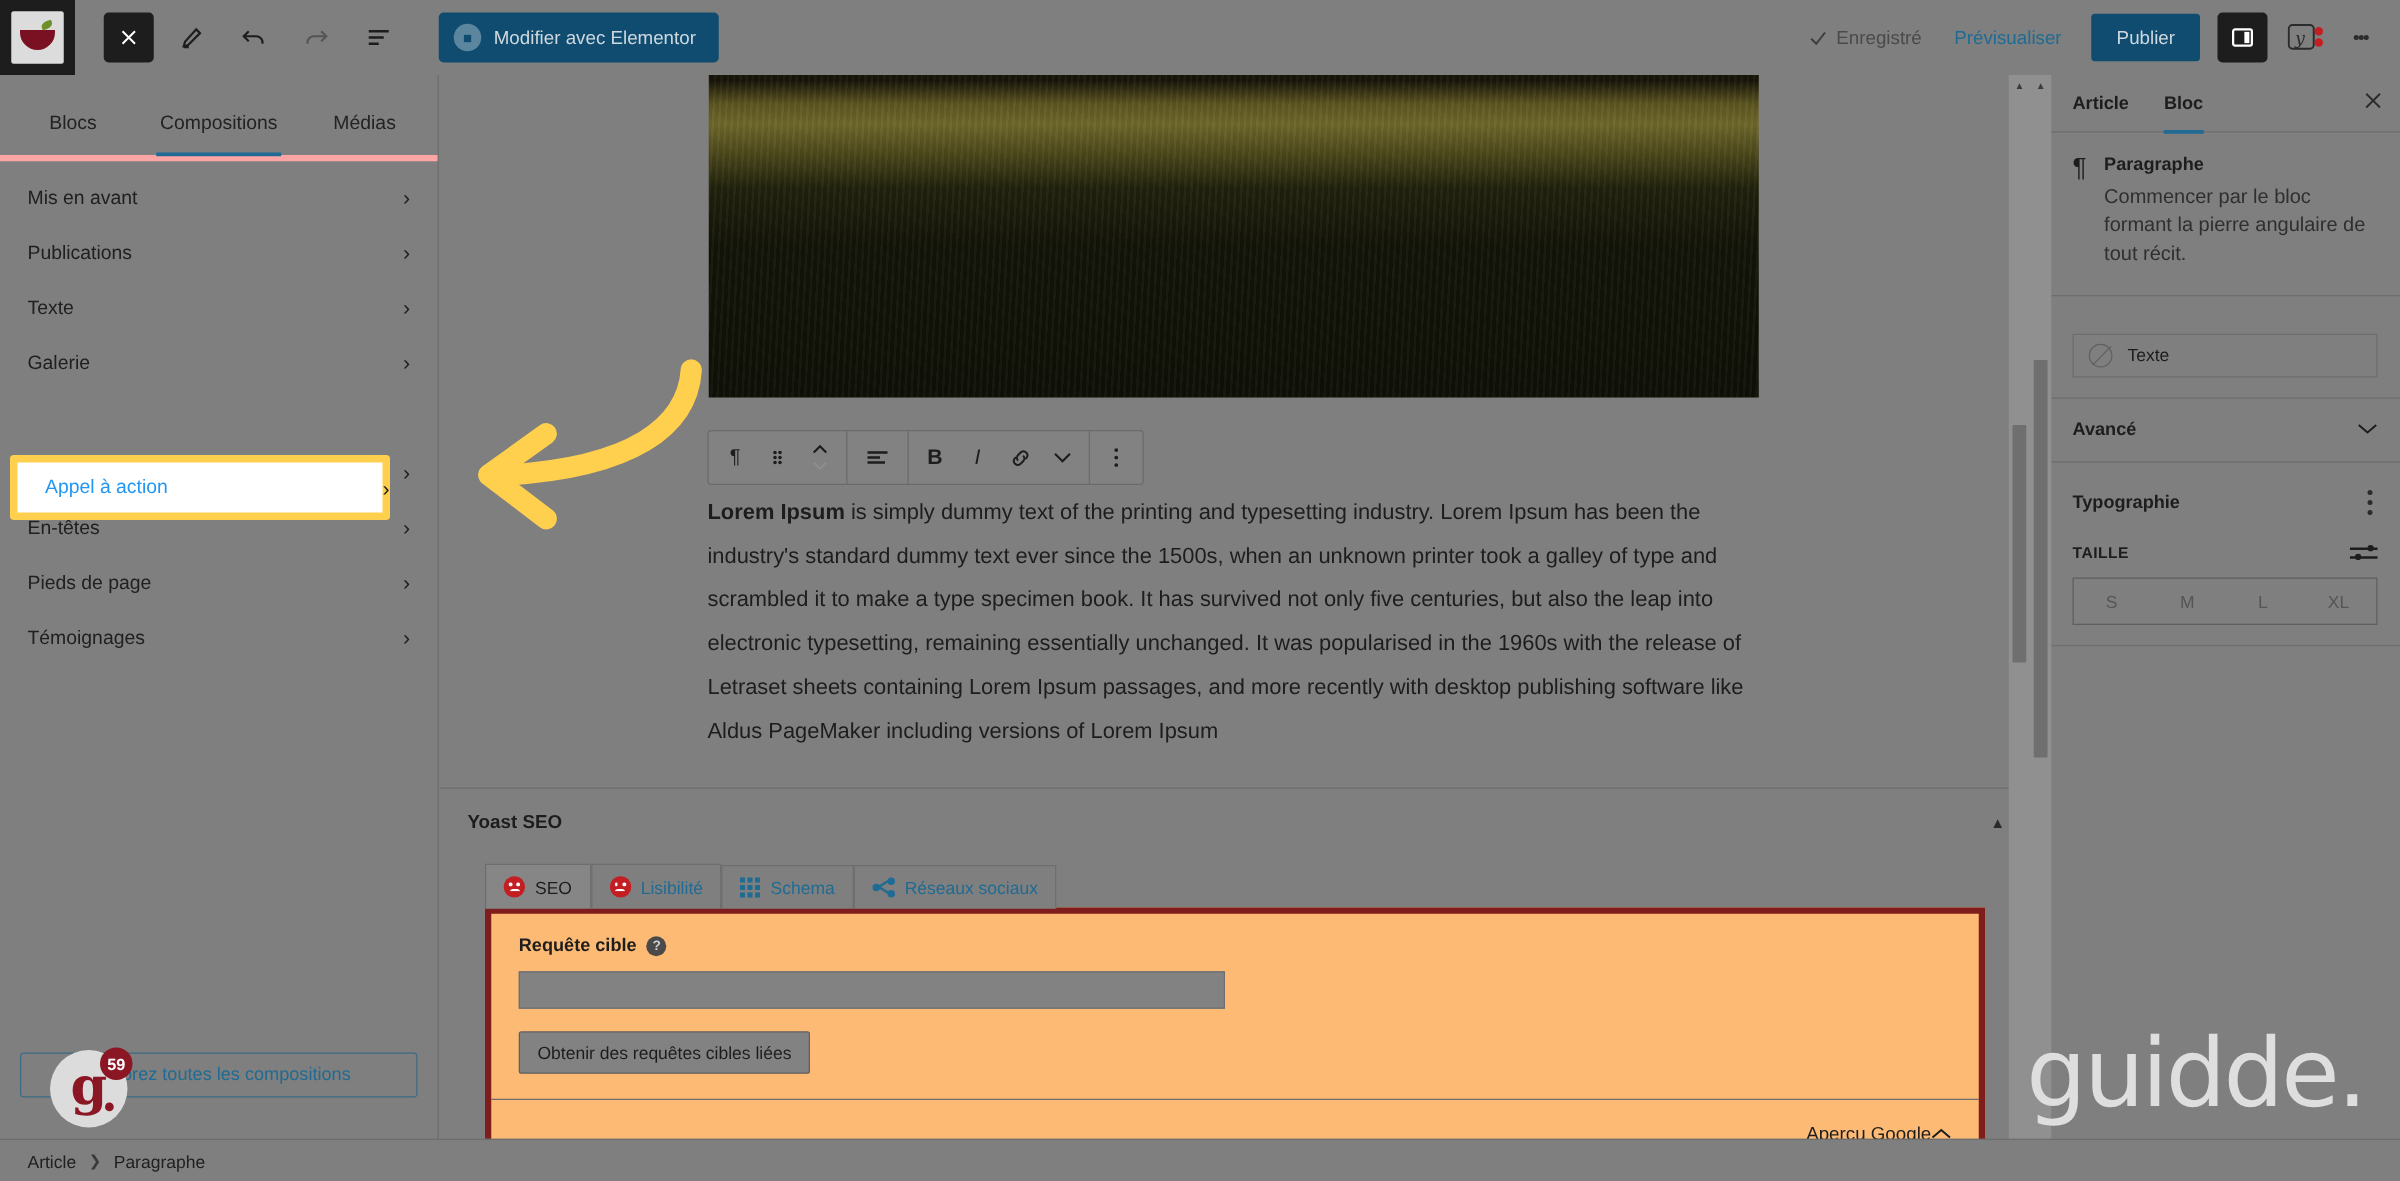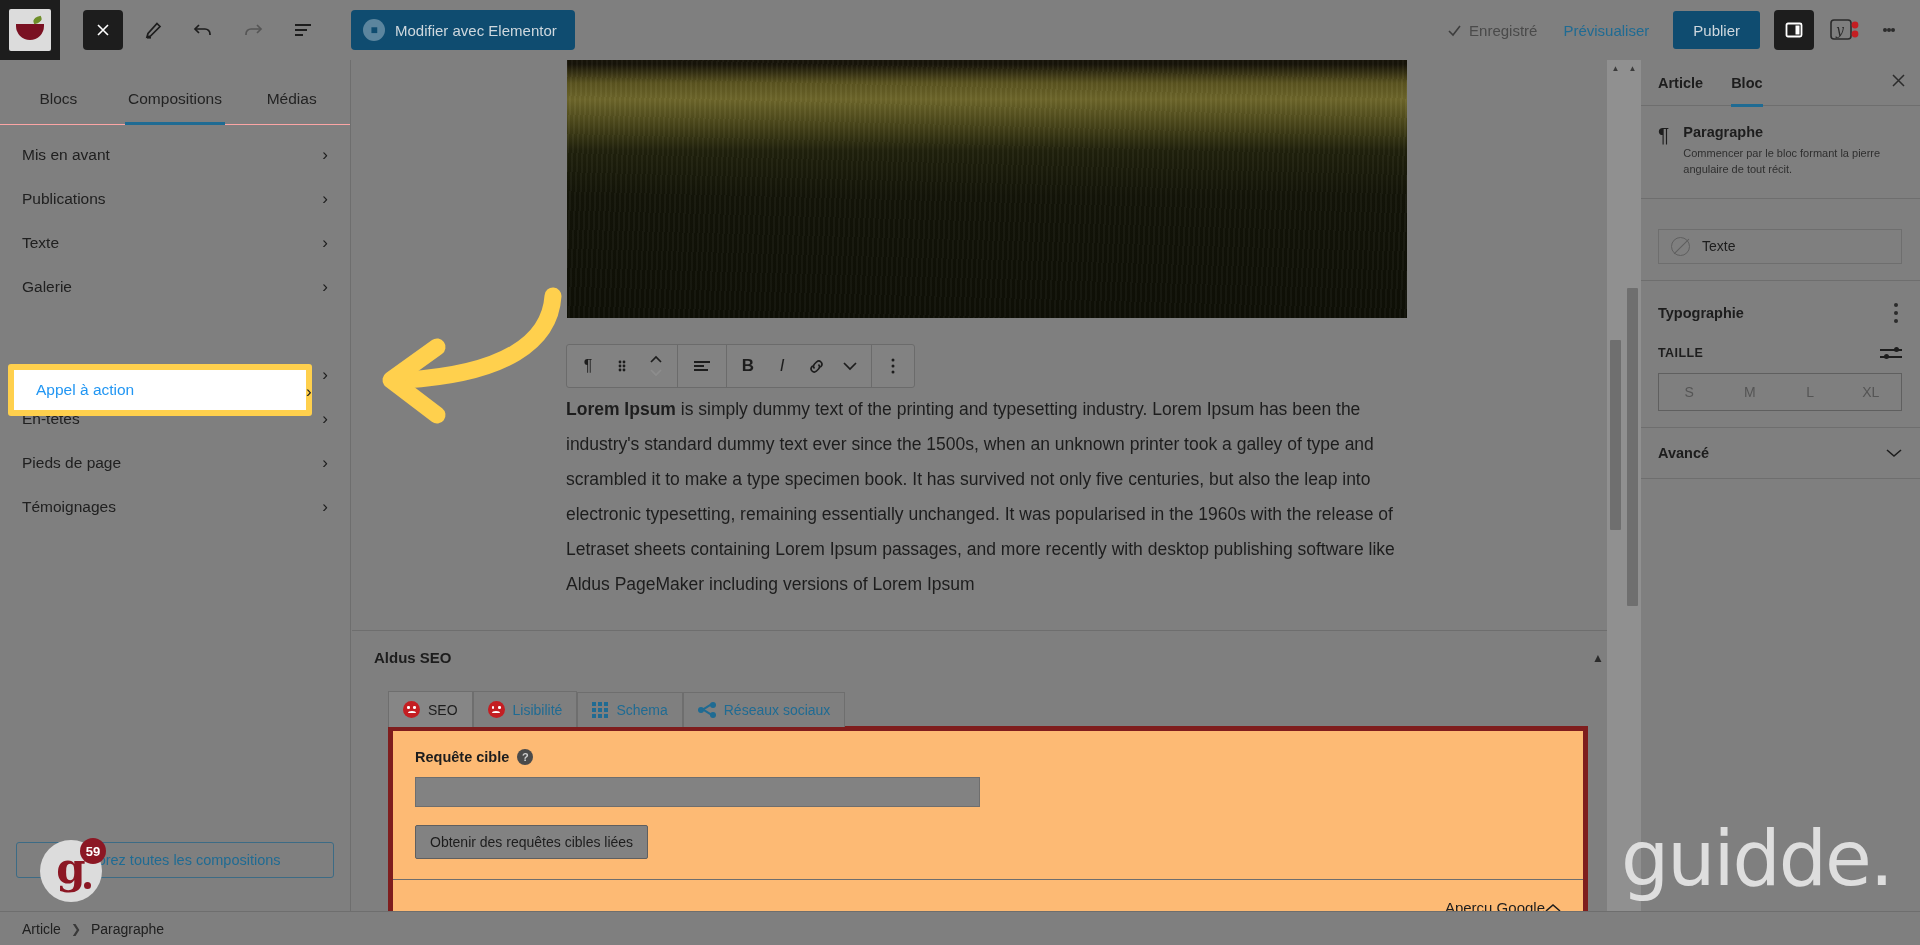--- a/index.html
+++ b/index.html
@@ -92,21 +92,21 @@
   .search-box {
     height: 48px; background: #858585; border: 1px solid #8d8d8d; border-radius: 3px;
     display: flex; align-items: center; padding: 0 14px;
   }
   .search-box input {
     flex: 1; background: transparent; border: none; outline: none;
     font-size: 16px; color: #3a3a3a; font-family: inherit;
   }
   .search-box input::placeholder { color: #565656; }
   .tabs {
-    display: flex; margin-top: 16px; border-bottom: 1px solid #fca5a5;
+    display: flex; margin-top: 16px; border-bottom: 5px solid #fca5a5;
   }
   .tab {
     flex: 1; text-align: center; padding: 14px 0 16px 0;
     font-size: 15.5px; color: #232323; cursor: pointer; position: relative;
   }
   .tab.active::after {
     content: ""; position: absolute; left: 50%; transform: translateX(-50%);
     bottom: -1px; width: 100px; height: 3px; background: #1f6b93;
   }
   .cat-list { padding-top: 8px; }
@@ -259,21 +259,21 @@
     font-size: 14.5px; color: #1d1d1d; font-weight: bold; margin-right: 28px;
     height: 46px; display: flex; align-items: center; cursor: pointer; position: relative;
   }
   .st-tab.active::after {
     content:""; position:absolute; left:0; right:0; bottom:-1px; height:3px; background:#1f6b93;
   }
   .st-close { margin-left: auto; margin-right: 14px; font-size: 18px; color: #2b2b2b; cursor: pointer; }
   .blockinfo { display: flex; gap: 14px; padding: 18px 18px 20px 18px; border-bottom: 1px solid #6e6e6e; }
   .pilcrow { font-size: 21px; color: #1d1d1d; line-height: 1; }
   .bi-title { font-size: 14.5px; font-weight: bold; color: #1d1d1d; margin-bottom: 6px; }
-  .bi-desc { font-size: 11px; color: #2f2f2f; line-height: 1.45; }
+  .bi-desc { font-size: 16px; color: #2f2f2f; line-height: 1.45; }
   .sect {
     padding: 16px 18px; border-bottom: 1px solid #6e6e6e;
   }
   .sect-head { display: flex; align-items: center; justify-content: space-between; }
   .sect-title { font-size: 14.5px; font-weight: bold; color: #1d1d1d; }
   .dots3 { display: flex; flex-direction: column; cursor: pointer; padding: 4px; }
   .color-rows { margin-top: 14px; border: 1px solid #6e6e6e; }
   .color-row {
     height: 33px; display: flex; align-items: center; gap: 12px; padding-left: 12px;
     font-size: 14px; color: #1d1d1d; cursor: pointer;
@@ -528,21 +528,21 @@
         </div>
       </div>
     </div>
 
     <div class="para">
       <b>Lorem Ipsum</b><span> is simply dummy text of the printing and typesetting industry. Lorem Ipsum has been the industry's standard dummy text ever since the 1500s, when an unknown printer took a galley of type and scrambled it to make a type specimen book. It has survived not only five centuries, but also the leap into electronic typesetting, remaining essentially unchanged. It was popularised in the 1960s with the release of Letraset sheets containing Lorem Ipsum passages, and more recently with desktop publishing software like Aldus PageMaker including versions of Lorem Ipsum</span>
     </div>
 
     <div class="yoast-panel">
       <div class="yoast-head">
-        <div class="yoast-title">Aldus SEO</div>
+        <div class="yoast-title">Yoast SEO</div>
         <div class="yoast-collapse">▲</div>
       </div>
 
       <div class="yoast-tabs">
         <div class="ytab active">
           <span class="face">
               <i></i>
             </span>
           <span>SEO</span>
         </div>
@@ -629,20 +629,31 @@
     <div class="sect">
       <div class="color-rows">
         <div class="color-row">
           <span class="swatch"></span>
           <span>Texte</span>
         </div>
       </div>
     </div>
 
     <div class="sect">
+      <div class="adv-row">
+        <span class="sect-title">Avancé</span>
+        <span>
+          <svg width="16" height="10" viewBox="0 0 16 10">
+              <path d="M1 2 L8 8 L15 2" fill="none" stroke="#1d1d1d" stroke-width="1.6"></path>
+            </svg>
+        </span>
+      </div>
+    </div>
+
+    <div class="sect">
       <div class="sect-head">
         <span class="sect-title">Typographie</span>
         <span class="dots3">
             <span></span>
             <span></span>
             <span></span>
           </span>
       </div>
       <div class="size-row">
         <span class="size-label">TAILLE</span>
@@ -653,31 +664,20 @@
             <b></b>
           </span>
       </div>
       <div class="size-buttons">
         <div class="size-btn">S</div>
         <div class="size-btn">M</div>
         <div class="size-btn">L</div>
         <div class="size-btn">XL</div>
       </div>
     </div>
-
-    <div class="sect">
-      <div class="adv-row">
-        <span class="sect-title">Avancé</span>
-        <span>
-          <svg width="16" height="10" viewBox="0 0 16 10">
-              <path d="M1 2 L8 8 L15 2" fill="none" stroke="#1d1d1d" stroke-width="1.6"></path>
-            </svg>
-        </span>
-      </div>
-    </div>
   </div>
 
   <div class="sb-track" style="left:1624px; top:60px; height:868px; width:17px;">
     <div class="sb-arrow" style="top:0;">▲</div>
     <div class="sb-thumb" style="top:228px; height:318px;"></div>
     <div class="sb-arrow" style="bottom:0;">▼</div>
   </div>
 
   <div class="breadcrumb-bar">
     <span>Article</span>

